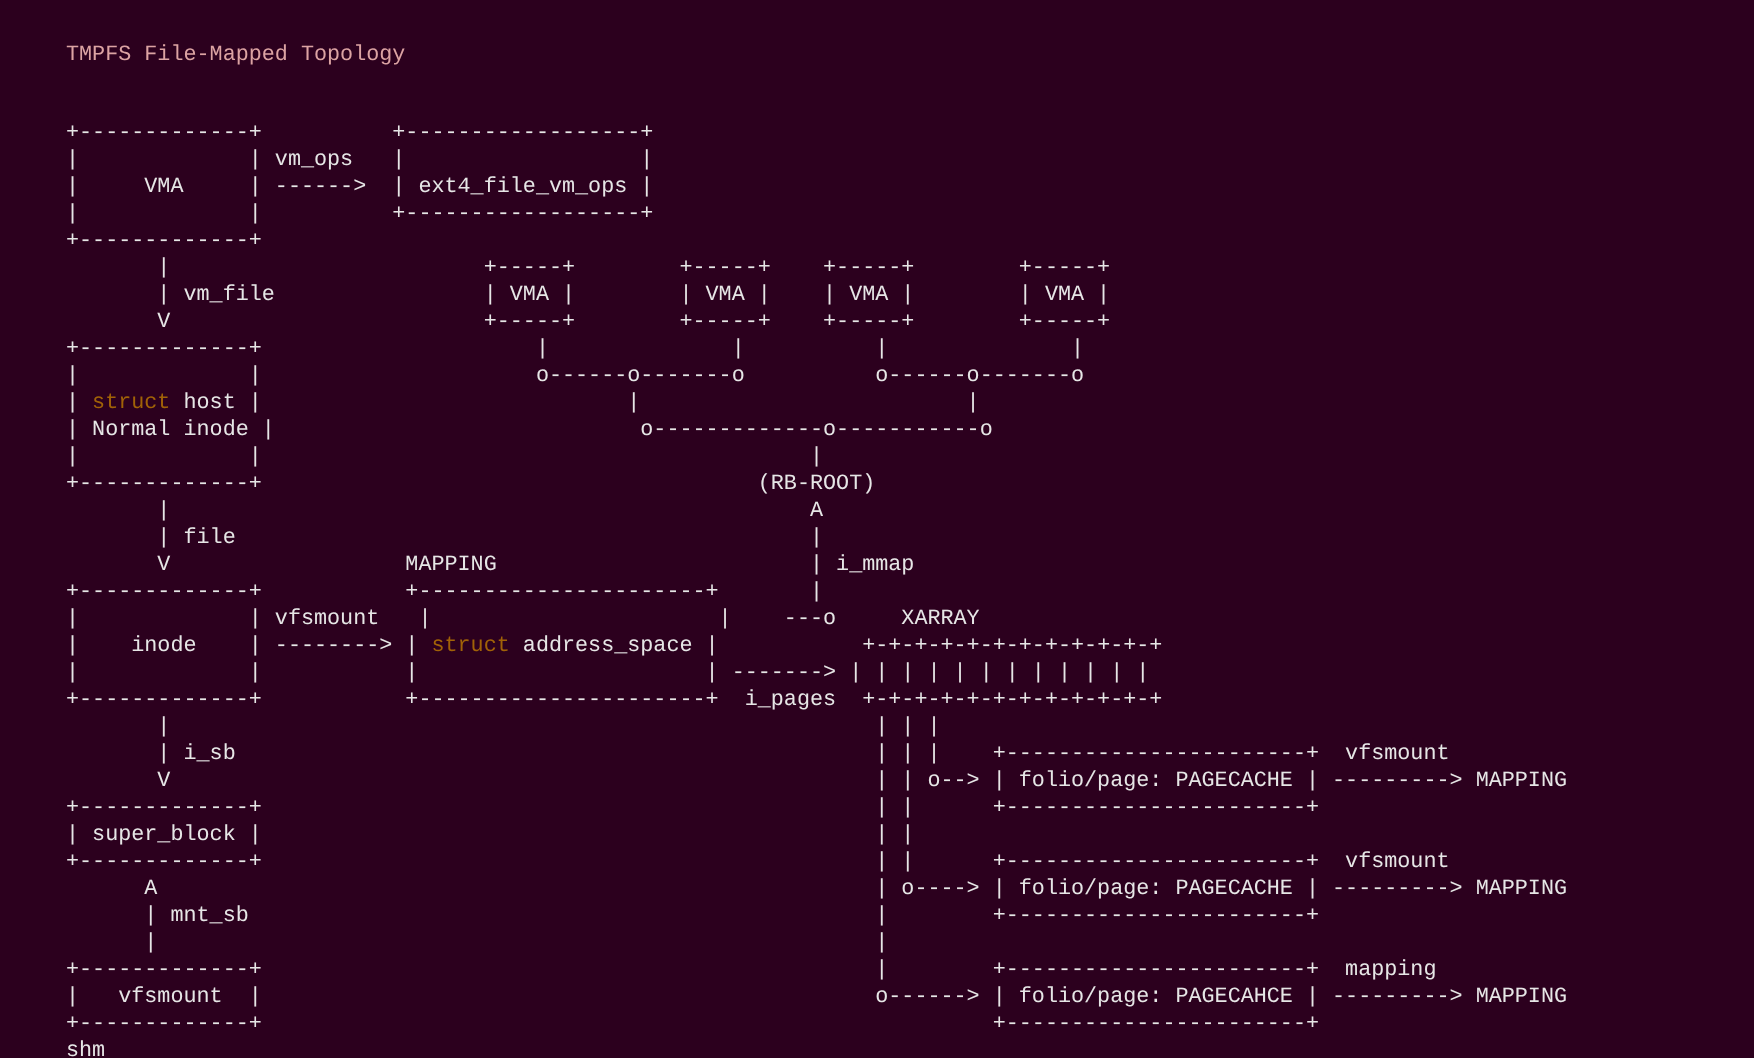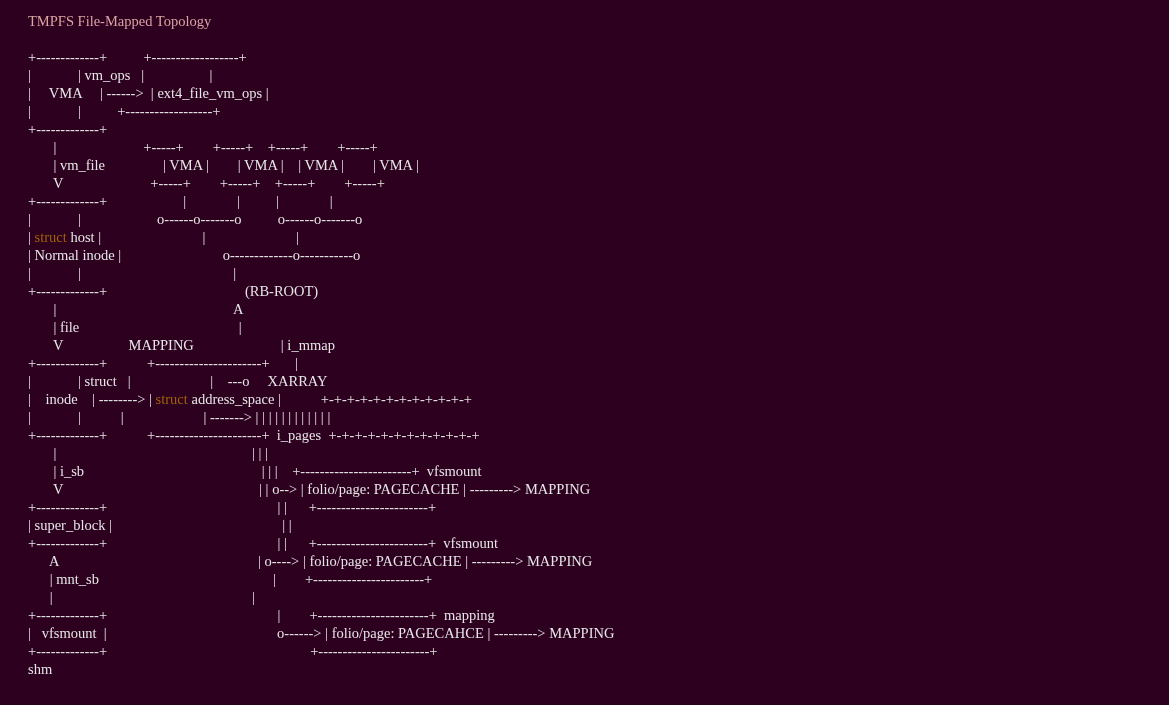--- a/index.html
+++ b/index.html
@@ -11,23 +11,23 @@
     font-size: 14.5px;
     line-height: 18px;
     width: 1169px;
     height: 705px;
     overflow: hidden;
   }
   .pad {
     padding: 12px 28px;
   }
   pre {
-    margin: 0;
+    margin: 16px;
     white-space: pre;
-    font-family: Liberation Serif, serif;
+    font-family: Liberation Mono, monospace;
   }
   .title {
     color: #dca3a3; 
     font-weight: normal;
     padding-bottom: 18px;
   }
   .kw {
     color: #a16207; 
   }
 </style>
@@ -47,21 +47,21 @@
 <span>+-------------+                     |              |          |              |</span>
 <span>|             |                     o------o-------o          o------o-------o</span>
 | <span class="kw">struct</span><span> host |                            |                         |</span>
 <span>| Normal inode |                            o-------------o-----------o</span>
 <span>|             |                                          |</span>
 <span>+-------------+                                      (RB-ROOT)</span>
 <span>       |                                                 A</span>
 <span>       | file                                            |</span>
 <span>       V                  MAPPING                        | i_mmap</span>
 <span>+-------------+           +----------------------+       |</span>
-<span>|             | struct   |                      |    ---o     XARRAY</span>
+<span>|             | vfsmount   |                      |    ---o     XARRAY</span>
 <span>|    inode    | --------&gt; | </span><span class="kw">struct</span><span> address_space |           +-+-+-+-+-+-+-+-+-+-+-+</span>
 <span>|             |           |                      | -------&gt; | | | | | | | | | | | |</span>
 <span>+-------------+           +----------------------+  i_pages  +-+-+-+-+-+-+-+-+-+-+-+</span>
 <span>       |                                                      | | |</span>
 <span>       | i_sb                                                 | | |    +-----------------------+  vfsmount</span>
 <span>       V                                                      | | o--&gt; | folio/page: PAGECACHE | ---------&gt; MAPPING</span>
 <span>+-------------+                                               | |      +-----------------------+</span>
 <span>| super_block |                                               | |</span>
 <span>+-------------+                                               | |      +-----------------------+  vfsmount</span>
 <span>      A                                                       | o----&gt; | folio/page: PAGECACHE | ---------&gt; MAPPING</span>

